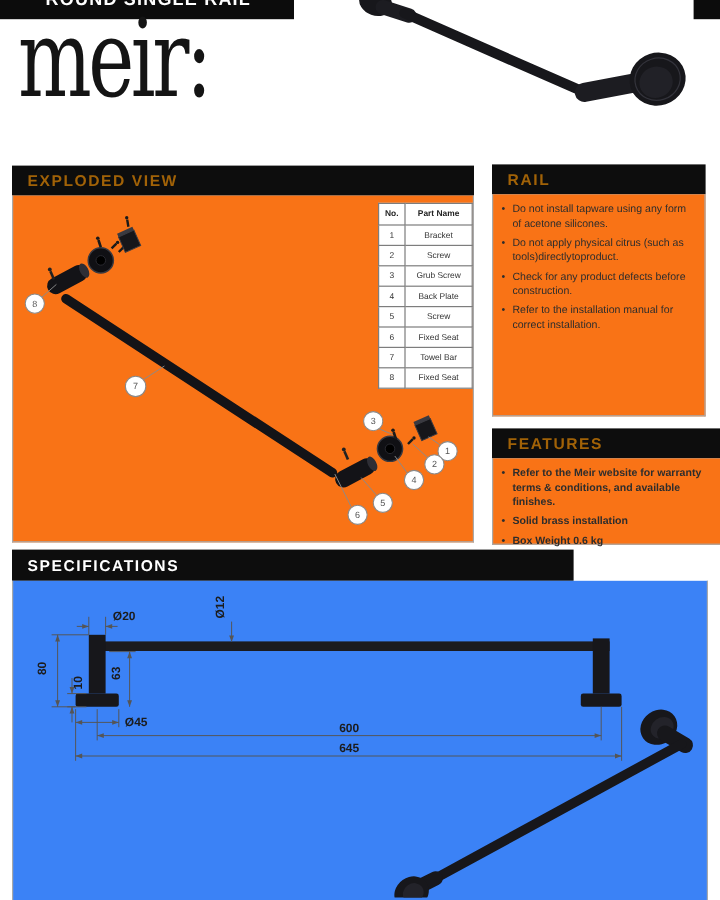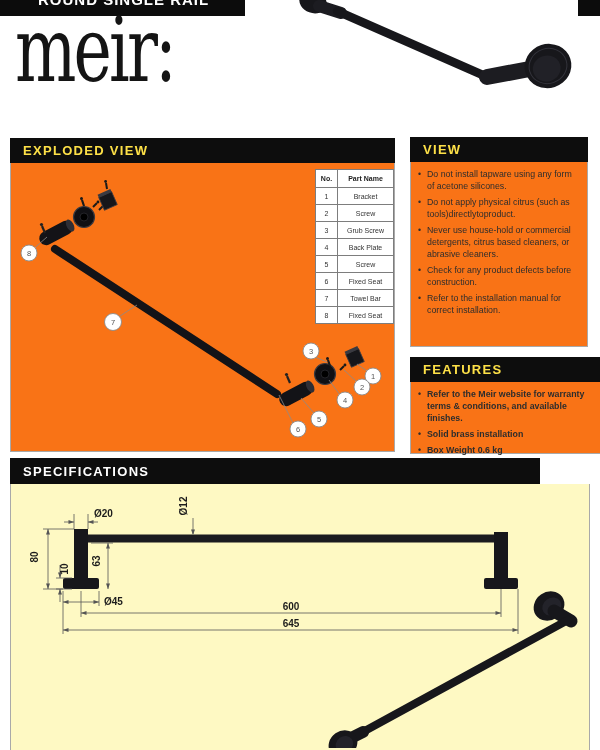--- a/index.html
+++ b/index.html
@@ -11,21 +11,21 @@
   .top-bar span{position:absolute;left:38px;top:-9px;color:#fff;font-weight:bold;font-size:15px;letter-spacing:1px;white-space:nowrap;}
 
   .product-top{position:absolute;left:245px;top:0;width:333px;height:112px;background:#fff;z-index:2;}
 
   .logo{position:absolute;left:15px;top:5px;z-index:3;font-family:"DejaVu Serif",serif;
         font-size:90px;line-height:90px;letter-spacing:-4px;color:#141414;
         transform:scale(0.72,1);transform-origin:0 0;white-space:nowrap;}
 
   
   .section{position:absolute;background:#fff;}
-  .section-hdr{background:#0d0d0d;color:#fde047;font-weight:bold;font-size:13px;letter-spacing:1.3px;
+  .section-hdr{background:#0d0d0d;color:#a16207;font-weight:bold;font-size:13px;letter-spacing:1.3px;
                height:25px;display:flex;align-items:center;padding-left:13px;}
   .section-body{border:1px solid #a9a9a9;border-top:none;background:#f97316;position:relative;box-sizing:border-box;}
 
   .exploded{left:10px;top:138px;width:385px;}
   .exploded .section-body{height:289px;}
 
   .care{left:410px;top:137px;width:178px;}
   .care .section-body{height:185px;}
   .features{left:410px;top:357px;width:196px;}
   .features .section-body{height:72px;font-weight:bold;}
@@ -37,25 +37,25 @@
   .b-text{flex:1;}
 
   
   .parts-table{position:absolute;left:304px;top:6px;width:79px;border-collapse:collapse;
                font-size:7px;color:#333;background:#fff;}
   .parts-table th,.parts-table td{border:1px solid #7d7d7d;text-align:center;padding:0;height:16px;}
   .parts-table th{font-weight:bold;color:#222;height:17px;}
   .parts-table td:first-child,.parts-table th:first-child{width:21px;}
 
   
-  .spec-bar{position:absolute;left:10px;top:458px;width:530px;height:26px;background:#0d0d0d;color:#fff;
+  .spec-bar{position:absolute;left:10px;top:458px;width:468px;height:26px;background:#0d0d0d;color:#fff;
             font-weight:bold;font-size:13px;letter-spacing:1.3px;display:flex;align-items:center;padding-left:13px;
             box-sizing:border-box;}
   .spec-body{position:absolute;left:10px;top:484px;width:580px;height:266px;border:1px solid #a9a9a9;
-             border-top:none;border-bottom:none;box-sizing:border-box;overflow:hidden;background:#fef9c3;}
+             border-top:none;border-bottom:none;box-sizing:border-box;overflow:hidden;background:#3b82f6;}
   .spec-body svg{position:absolute;left:0;top:6px;}
 
   .dim-txt{font-family:"Liberation Sans",sans-serif;font-size:10px;font-weight:bold;fill:#1c1c1c;}
   .callout-txt{font-family:"Liberation Sans",sans-serif;font-size:7.5px;fill:#555;}
   .dline{stroke:#555;stroke-width:0.8;fill:none;}
   .leader{stroke:#8a8a8a;stroke-width:0.8;fill:none;}
   .arr{fill:#555;}
   .co{fill:#fff;stroke:#8a8a8a;stroke-width:0.9;}
 </style>
 </head>
@@ -223,38 +223,34 @@
             <tr>
               <td>8</td>
               <td>Fixed Seat</td>
             </tr>
           </tbody>
       </table>
     </div>
   </div>
 
   <div class="section care">
-    <div class="section-hdr">VIEW</div>
+    <div class="section-hdr">RAIL</div>
     <div class="section-body">
       <div class="bullets">
 
           <div class="bullet">
             <span class="b-dot"></span>
             <span class="b-text">Do not install tapware using any form of acetone silicones.</span>
           </div>
 
           <div class="bullet">
             <span class="b-dot"></span>
             <span class="b-text">Do not apply physical citrus (such as tools)directlytoproduct.</span>
           </div>
 
-          <div class="bullet">
-            <span class="b-dot"></span>
-            <span class="b-text">Never use house-hold or commercial detergents, citrus based cleaners, or abrasive cleaners.</span>
-          </div>
 
 
           <div class="bullet">
             <span class="b-dot"></span>
             <span class="b-text">Check for any product defects before construction.</span>
           </div>
 
           <div class="bullet">
             <span class="b-dot"></span>
             <span class="b-text">Refer to the installation manual for correct installation.</span>

